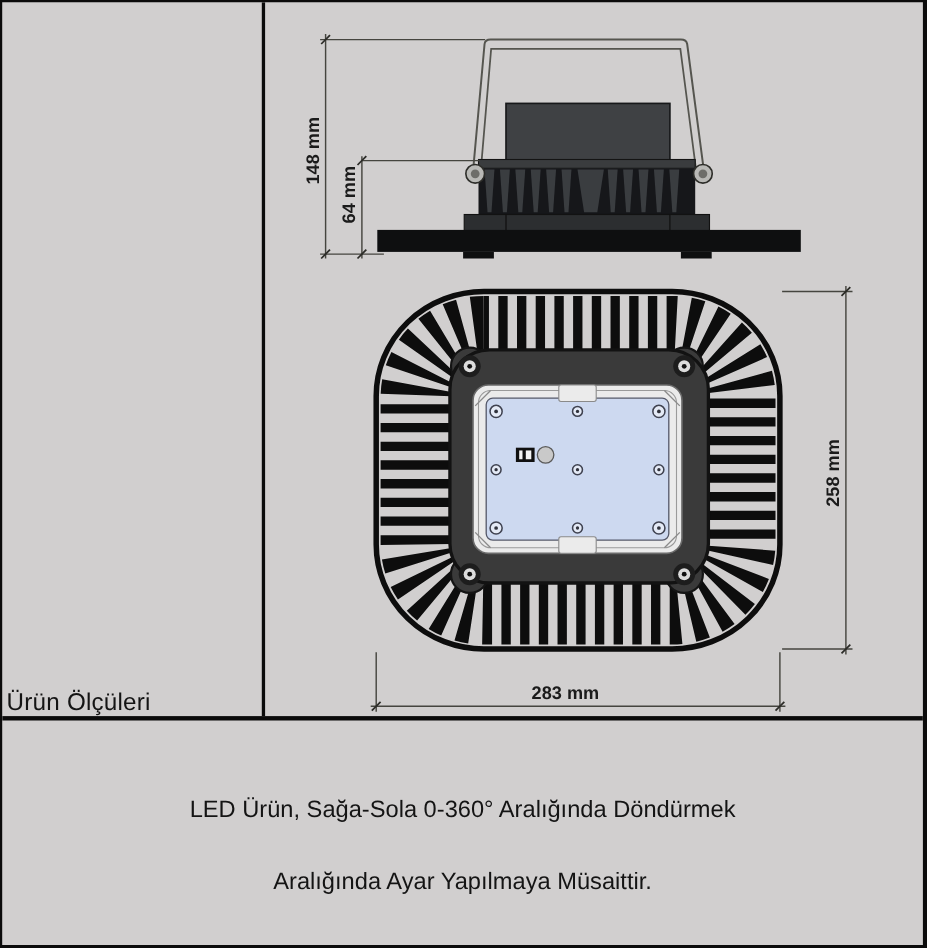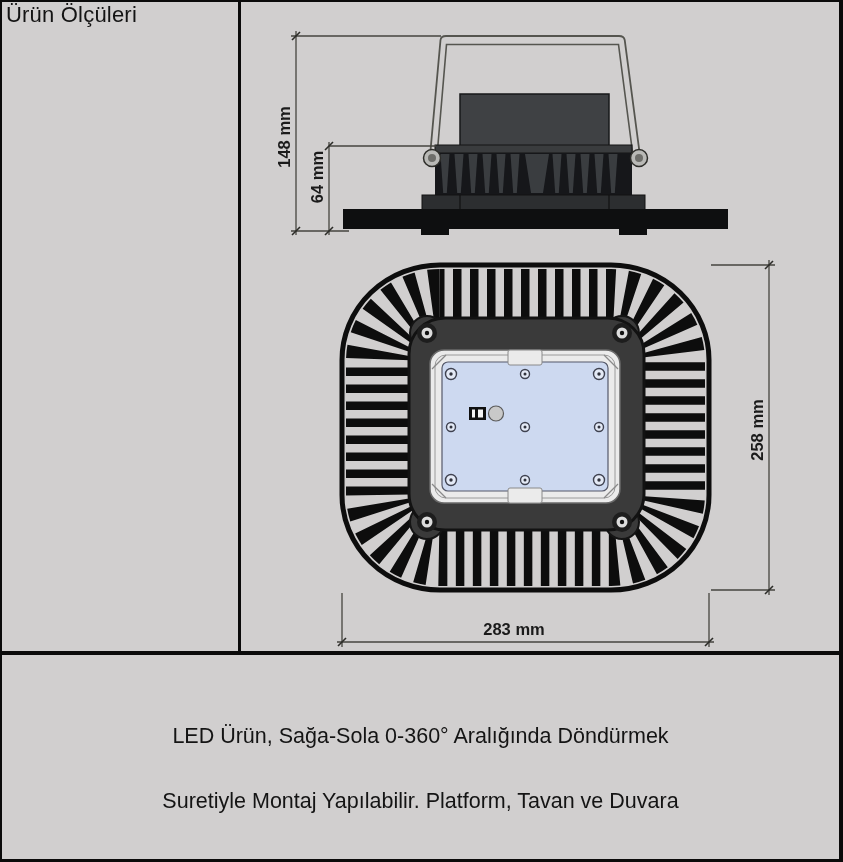--- a/index.html
+++ b/index.html
@@ -16,21 +16,21 @@
     color:#141414;
     overflow:hidden;
   }
   .row{display:flex;box-sizing:border-box;}
   .row-top{height:653px;border-bottom:4px solid #0b0b0b;}
   .row-bottom{height:200px;}
   .cell{box-sizing:border-box;position:relative;}
   .cell-label{
     width:239px;flex:0 0 239px;
     border-right:3px solid #0b0b0b;
-    display:flex;align-items:flex-start;
+    display:flex;align-items:flex-end;
   }
   .cell-label span{
     font-size:22px;
     padding-left:4px;
     letter-spacing:0.2px;
   }
   .cell-content{flex:1 1 auto;position:relative;}
   .cell-text{
     display:flex;flex-direction:column;
     align-items:center;justify-content:center;
@@ -219,17 +219,17 @@
           <text class="dimtext" x="182" y="380" text-anchor="middle">283 mm</text>
         </g>
       </svg>
 
     </div>
   </div>
 
   <div class="row row-bottom">
     <div class="cell cell-content cell-text">
       <div class="desc-line">LED Ürün, Sağa-Sola 0-360° Aralığında Döndürmek</div>
-      <div class="desc-line">Suretiyle Montaj Yapılabilir. Platform, Tavan ve Duvara</div>
+      <div class="desc-line">Aralığında Ayar Yapılmaya Müsaittir.</div>
     </div>
   </div>
 
 </div>
 
 </body></html>

